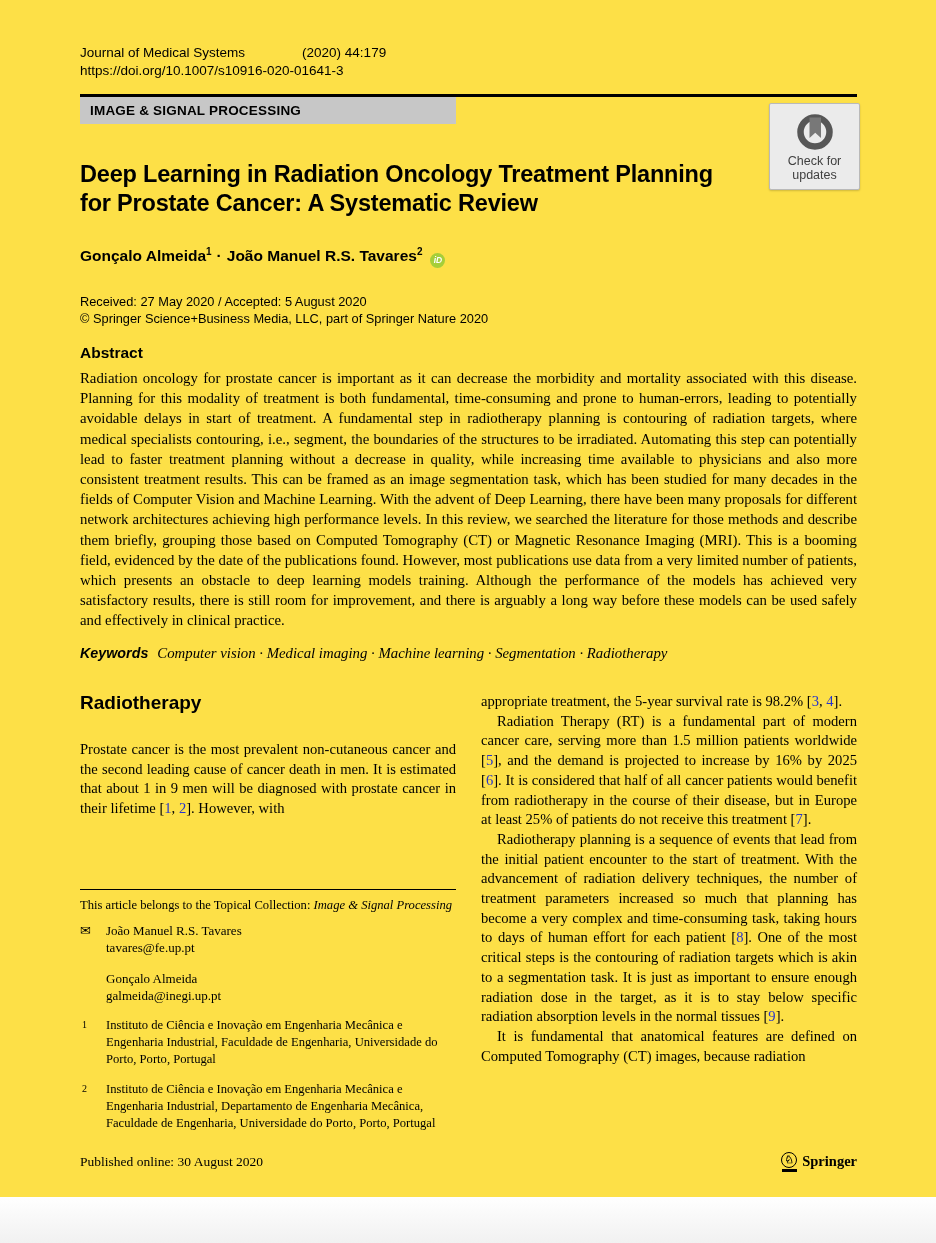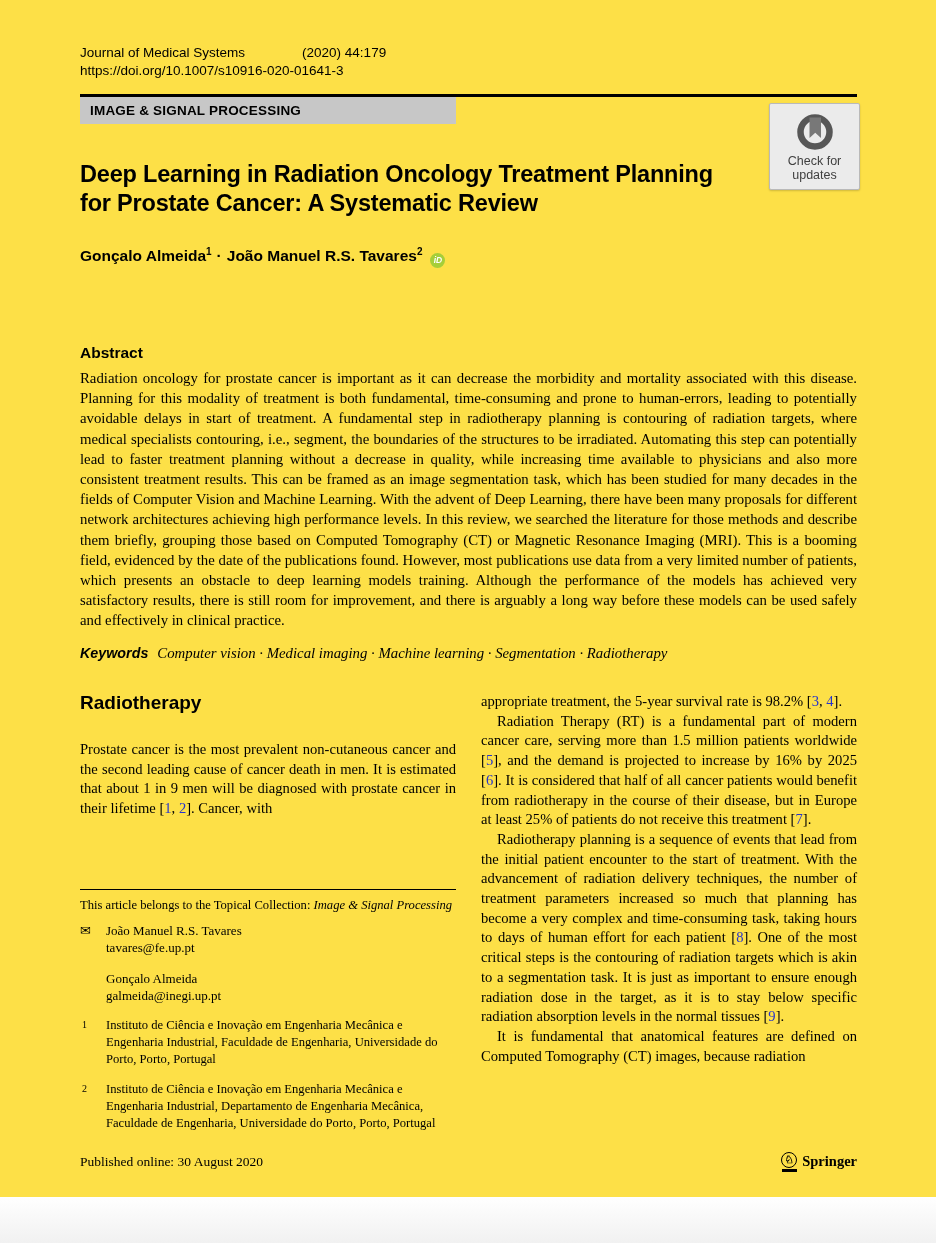--- a/index.html
+++ b/index.html
@@ -106,32 +106,36 @@
 
     <div class="title">
       <div>Deep Learning in Radiation Oncology Treatment Planning</div>
       <div>for Prostate Cancer: A Systematic Review</div>
     </div>
 
     <div class="authors">
       <span>Gonçalo Almeida</span><sup>1</sup><span class="author-dot">·</span><span>João Manuel R.S. Tavares</span><sup>2</sup><span class="orcid">iD</span>
     </div>
 
+    <div class="dates">
+      <div>Received: 27 May 2020 / Accepted: 5 August 2020</div>
+      <div>© Springer Science+Business Media, LLC, part of Springer Nature 2020</div>
+    </div>
 
     <div class="abs-h">Abstract</div>
     <div class="abs-t">Radiation oncology for prostate cancer is important as it can decrease the morbidity and mortality associated with this disease. Planning for this modality of treatment is both fundamental, time-consuming and prone to human-errors, leading to potentially avoidable delays in start of treatment. A fundamental step in radiotherapy planning is contouring of radiation targets, where medical specialists contouring, i.e., segment, the boundaries of the structures to be irradiated. Automating this step can potentially lead to faster treatment planning without a decrease in quality, while increasing time available to physicians and also more consistent treatment results. This can be framed as an image segmentation task, which has been studied for many decades in the fields of Computer Vision and Machine Learning. With the advent of Deep Learning, there have been many proposals for different network architectures achieving high performance levels. In this review, we searched the literature for those methods and describe them briefly, grouping those based on Computed Tomography (CT) or Magnetic Resonance Imaging (MRI). This is a booming field, evidenced by the date of the publications found. However, most publications use data from a very limited number of patients, which presents an obstacle to deep learning models training. Although the performance of the models has achieved very satisfactory results, there is still room for improvement, and there is arguably a long way before these models can be used safely and effectively in clinical practice.</div>
 
     <div class="kw">
       <span class="kw-label">Keywords</span><span>Computer vision · Medical imaging · Machine learning · Segmentation · Radiotherapy</span>
     </div>
 
     <div class="cols">
       <div class="col">
         <h2 class="intro-h">Radiotherapy</h2>
-        <p><span>Prostate cancer is the most prevalent non-cutaneous cancer and the second leading cause of cancer death in men. It is estimated that about 1 in 9 men will be diagnosed with prostate cancer in their lifetime [</span><span class="cite">1</span><span>, </span><span class="cite">2</span><span>]. Cancer, with</span></p>
+        <p><span>Prostate cancer is the most prevalent non-cutaneous cancer and the second leading cause of cancer death in men. It is estimated that about 1 in 9 men will be diagnosed with prostate cancer in their lifetime [</span><span class="cite">1</span><span>, </span><span class="cite">2</span><span>]. However, with</span></p>
 
         <div class="fn">
           <div class="fn-rule"></div>
           <div class="topical"><span>This article belongs to the Topical Collection: </span><span class="italic">Image &amp; Signal Processing</span></div>
 
           <div class="fn-row contact">
             <span class="glyph">✉</span>
             <div>João Manuel R.S. Tavares</div>
             <div>tavares@fe.up.pt</div>
           </div>

